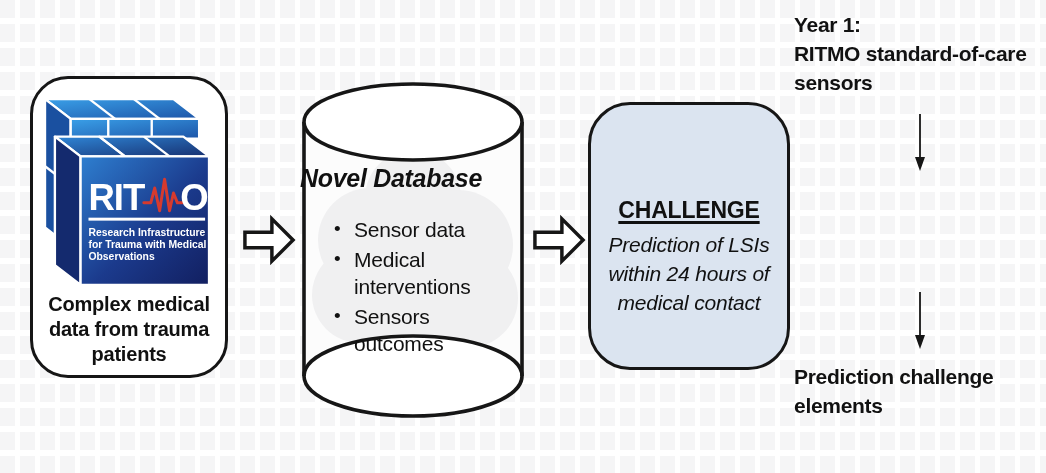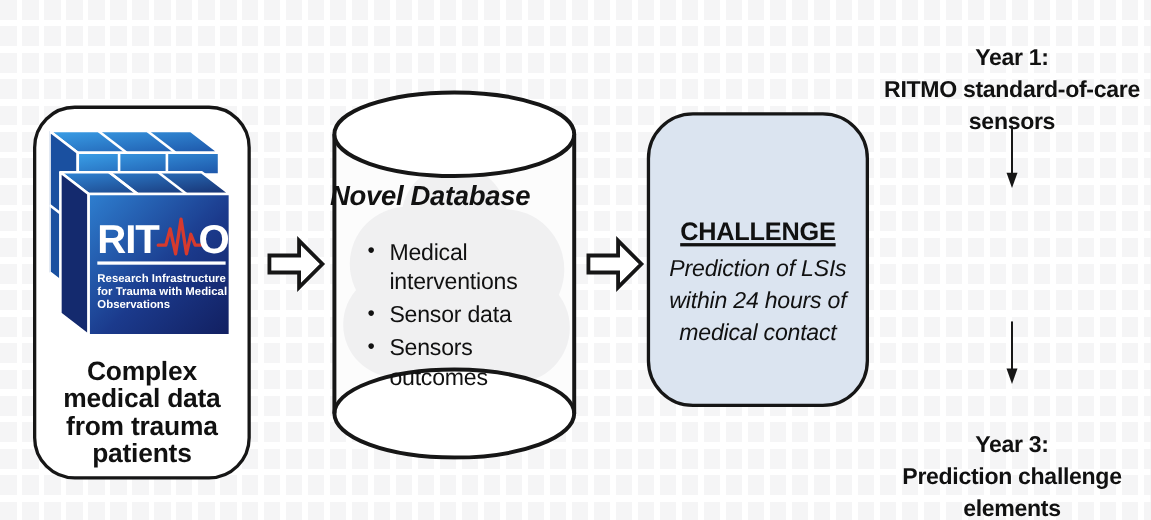--- a/index.html
+++ b/index.html
@@ -6,28 +6,28 @@
   .canvas{
     position:relative;width:1046px;height:473px;overflow:hidden;
     font-family:"Liberation Sans",sans-serif;color:#111;
     background-color:#fff;
     background-image:
       repeating-linear-gradient(to bottom, rgba(255,255,255,0) 0 18px, #ffffff 18px 24px),
       repeating-linear-gradient(to right, #f5f5f6 0 15px, #ffffff 15px 20px);
   }
   
   .source-box{
-    position:absolute;left:30px;top:96px;width:198px;height:340px;
+    position:absolute;left:30px;top:76px;width:198px;height:302px;
     background:#fff;border:3.5px solid #161616;border-radius:38px;box-sizing:border-box;
   }
   .logo-svg{display:block;margin:12px auto 0 auto;}
   .logo-svg text{font-family:"Liberation Sans",sans-serif;}
   .src-caption{
     position:absolute;left:4px;right:4px;bottom:8px;text-align:center;
-    font-weight:bold;font-size:24px;line-height:25px;letter-spacing:-0.2px;
+    font-weight:bold;font-size:20px;line-height:25px;letter-spacing:-0.2px;
   }
   
   .block-arrow{position:absolute;width:54px;height:52px;}
   .arrow1{left:242px;top:214px;}
   .arrow2{left:532px;top:214px;}
   
   .cylinder{position:absolute;left:300px;top:80px;width:226px;height:338px;}
   .cyl-svg{position:absolute;left:0;top:0;}
   .cyl-title{
     position:absolute;left:0;top:84px;width:100%;text-align:left;
@@ -46,22 +46,22 @@
     display:flex;flex-direction:column;align-items:center;text-align:center;
     padding-top:92px;
   }
   .challenge-title{
     font-weight:bold;font-size:23px;text-decoration:underline;
     text-decoration-thickness:2.5px;text-underline-offset:3px;margin-bottom:6px;letter-spacing:-0.2px;
   }
   .challenge-line{font-style:italic;font-size:21px;line-height:29px;letter-spacing:-0.2px;}
   
   .timeline{position:absolute;left:794px;top:0;width:252px;height:473px;}
-  .tl-step{position:absolute;left:0;width:100%;text-align:center;font-weight:bold;
-    font-size:21px;line-height:29px;letter-spacing:-0.3px;margin-top:28px;}
+  .tl-step{position:absolute;left:0;width:100%;text-align:left;font-weight:bold;
+    font-size:21px;line-height:29px;letter-spacing:-0.3px;}
   .tl-step div{white-space:nowrap;}
   .tl-y1{top:10px;}
   .tl-y2{top:198px;}
   .tl-y3{top:362px;}
   .tl-arrow{position:absolute;left:50%;margin-left:-8px;width:16px;height:58px;}
   .tl-arrow-1{top:114px;}
   .tl-arrow-2{top:292px;}
 </style>
 </head>
 <body>
@@ -137,22 +137,22 @@
         <circle cx="60" cy="215" r="48"></circle>
           <circle cx="168" cy="218" r="50"></circle>
       </g>
       <ellipse cx="113" cy="296" rx="109" ry="40" fill="#ffffff" stroke="#161616" stroke-width="3.6"></ellipse>
       <line x1="4" y1="42" x2="4" y2="296" stroke="#161616" stroke-width="3.6"></line>
       <line x1="222" y1="42" x2="222" y2="296" stroke="#161616" stroke-width="3.6"></line>
       <ellipse cx="113" cy="42" rx="109" ry="38" fill="#ffffff" stroke="#161616" stroke-width="3.6"></ellipse>
     </svg>
     <div class="cyl-title">Novel Database</div>
     <ul class="cyl-list">
+      <li>Sensor data</li>
       <li>Medical interventions</li>
-      <li>Sensor data</li>
       <li>Sensors outcomes</li>
     </ul>
   </div>
 
   <svg class="block-arrow arrow2" viewBox="0 0 56 54">
     <polygon points="3,19 31,19 31,5 53,27 31,49 31,35 3,35" fill="#ffffff" stroke="#161616" stroke-width="3.6" stroke-linejoin="miter"></polygon>
   </svg>
 
   <div class="challenge-box">
     <div class="challenge-title">CHALLENGE</div>
@@ -169,19 +169,18 @@
     </div>
     <svg class="tl-arrow tl-arrow-1" viewBox="0 0 16 58">
       <line x1="8" y1="0" x2="8" y2="45" stroke="#161616" stroke-width="1.8"></line>
       <polygon points="3,43 13,43 8,57" fill="#161616"></polygon>
     </svg>
     <svg class="tl-arrow tl-arrow-2" viewBox="0 0 16 58">
       <line x1="8" y1="0" x2="8" y2="45" stroke="#161616" stroke-width="1.8"></line>
       <polygon points="3,43 13,43 8,57" fill="#161616"></polygon>
     </svg>
     <div class="tl-step tl-y3">
-      <div>Year 3:</div>
       <div>Prediction challenge</div>
       <div>elements</div>
     </div>
   </div>
 
 </div>
 
 </body></html>

